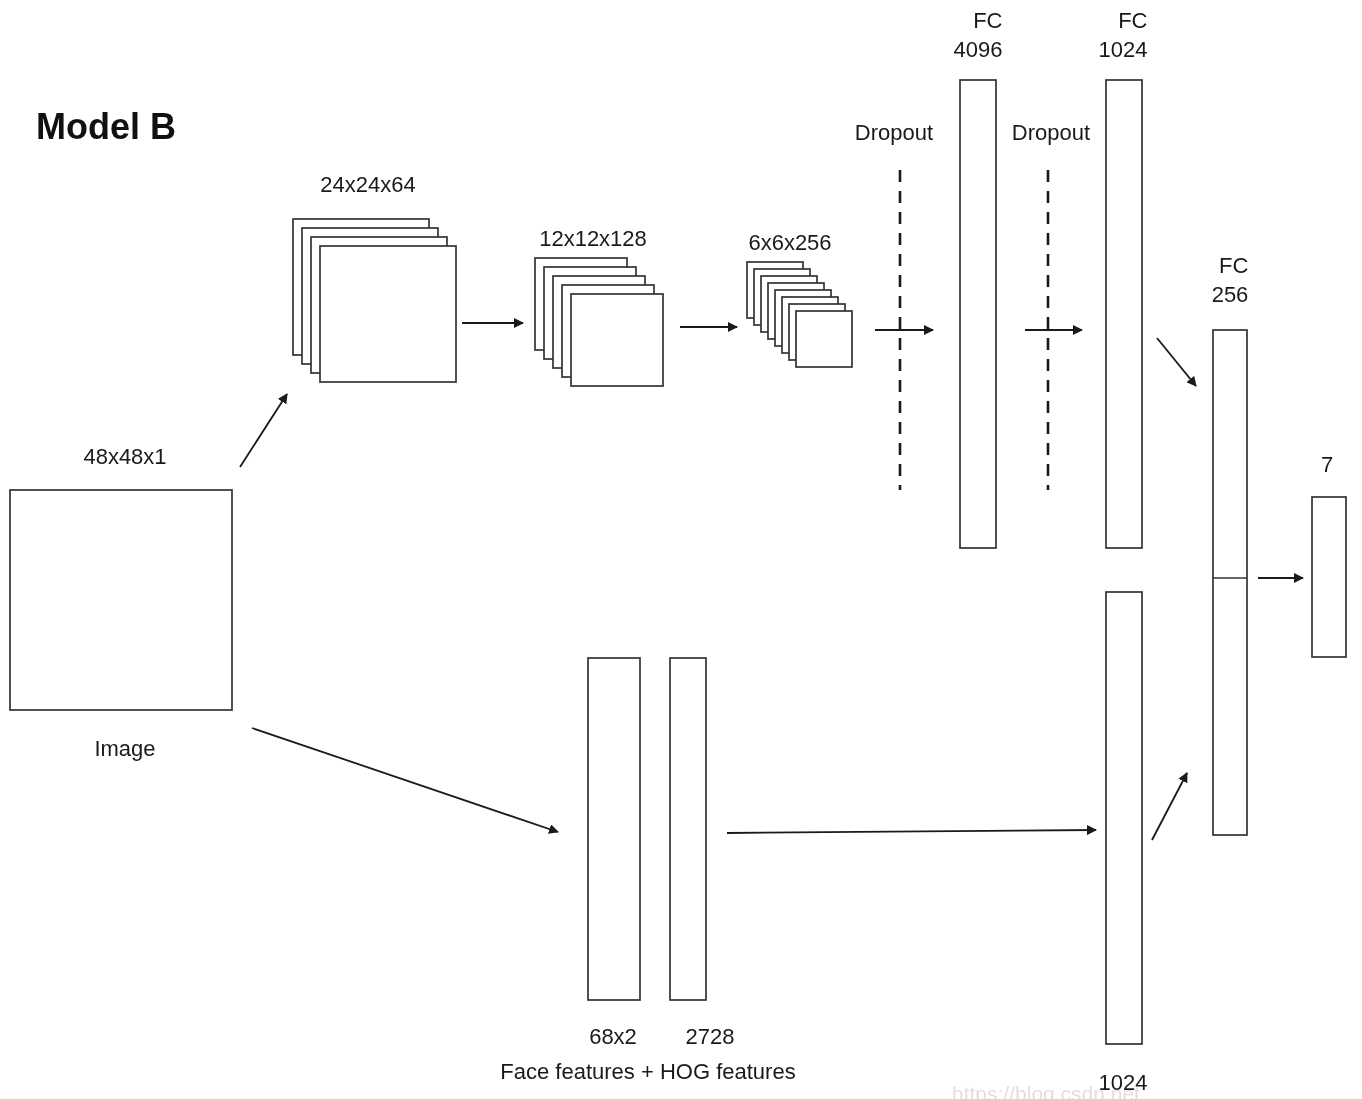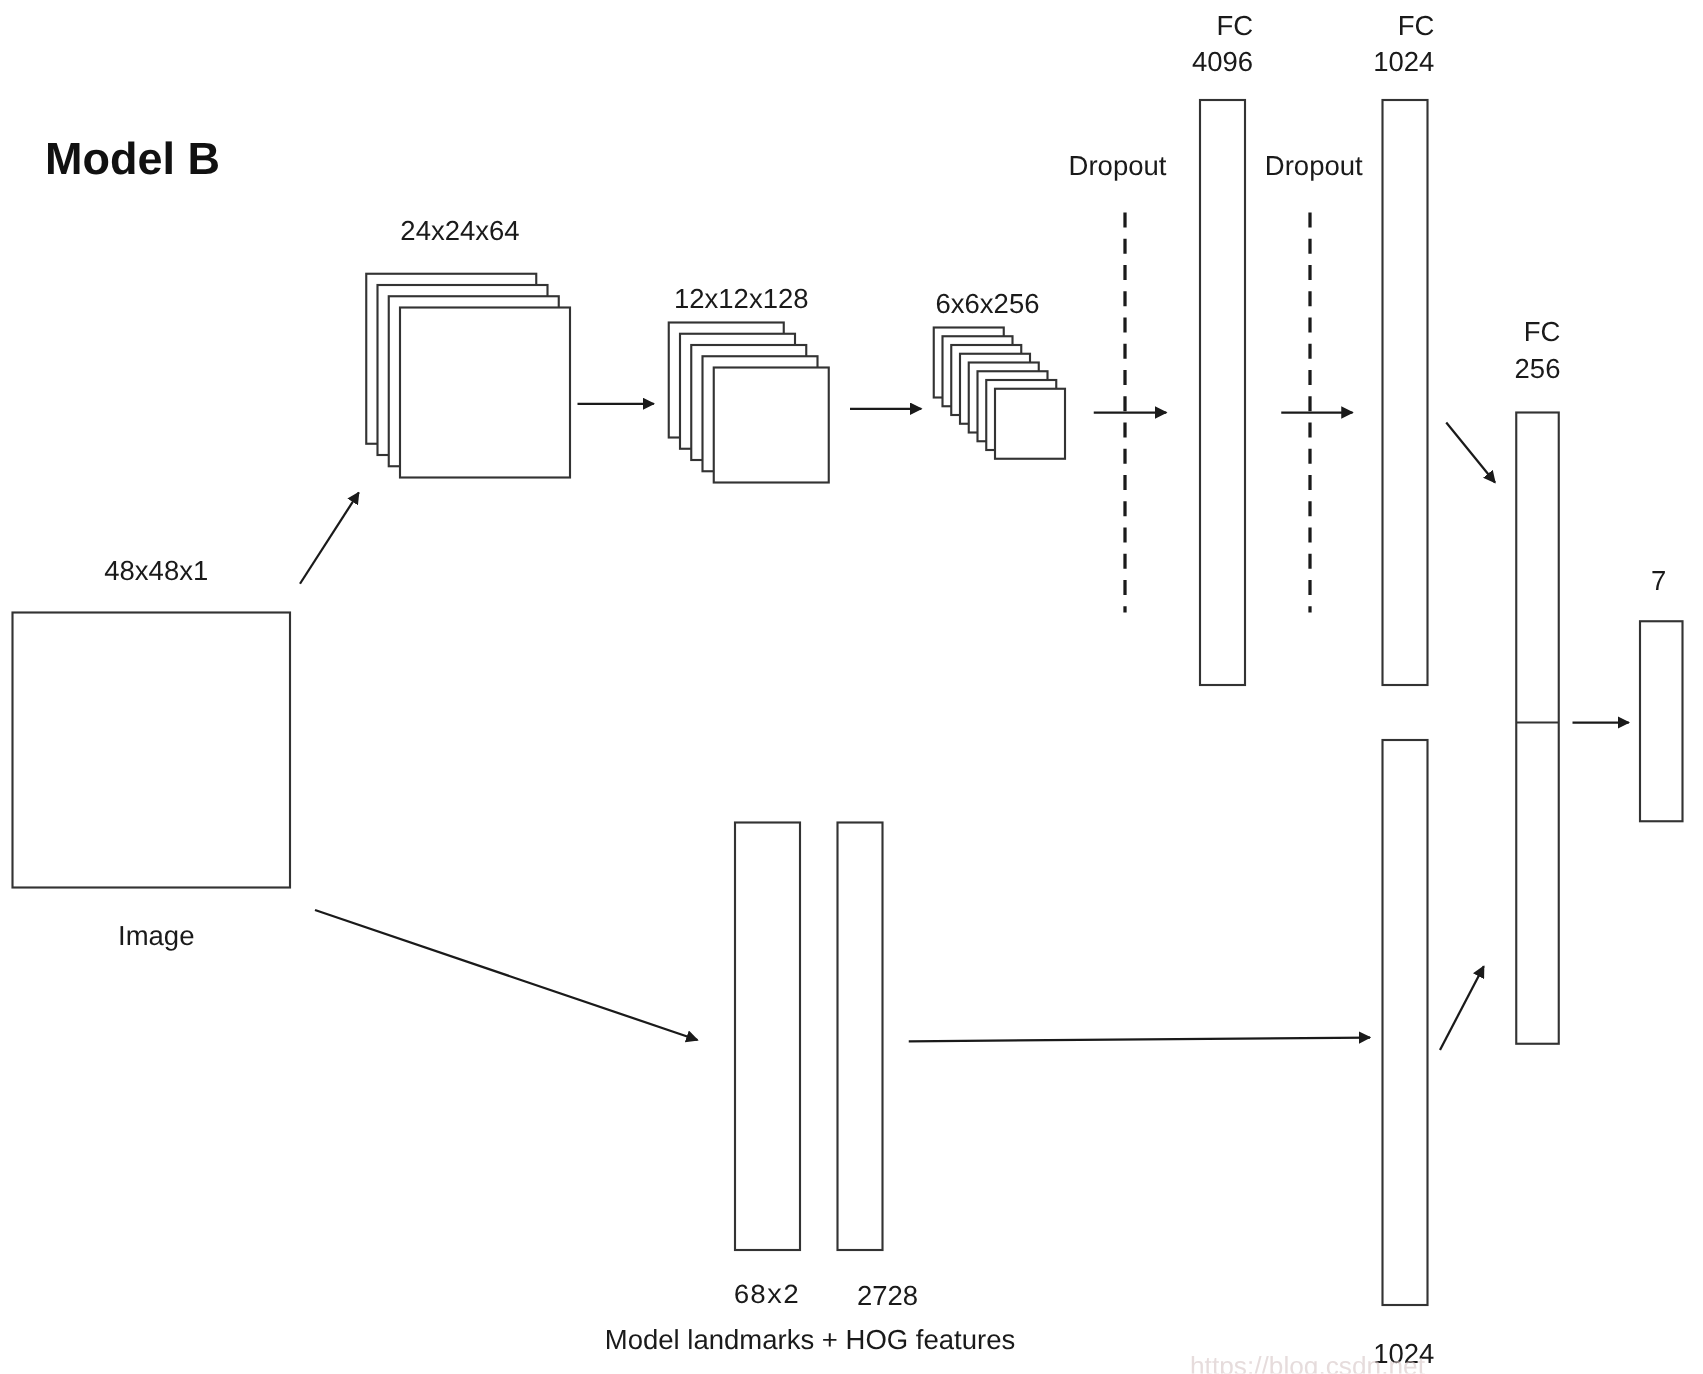--- a/index.html
+++ b/index.html
@@ -128,20 +128,20 @@
     <span>FC</span>
     <span>1024</span>
   </div>
   <div class="lbl lbl2" style="left:1230px; top:251px;">
     <span>FC</span>
     <span>256</span>
   </div>
 
   <div class="lbl" style="left:1327px; top:452px;">7</div>
 
-  <div class="lbl" style="left:613px; top:1024px;font-family:Liberation Mono, monospace;">68x2</div>
+  <div class="lbl" style="left:613px; top:1024px;">68x2</div>
   <div class="lbl" style="left:710px; top:1024px;">2728</div>
-  <div class="lbl" style="left:648px; top:1059px;">Model landmarks + HOG features</div>
+  <div class="lbl" style="left:648px; top:1059px;">Face features + HOG features</div>
   <div class="lbl" style="left:1123px; top:1070px;">1024</div>
 
   <div class="watermark" style="left:952px; top:1082px;">https://blog.csdn.net</div>
 
 </div>
 
 </body></html>

